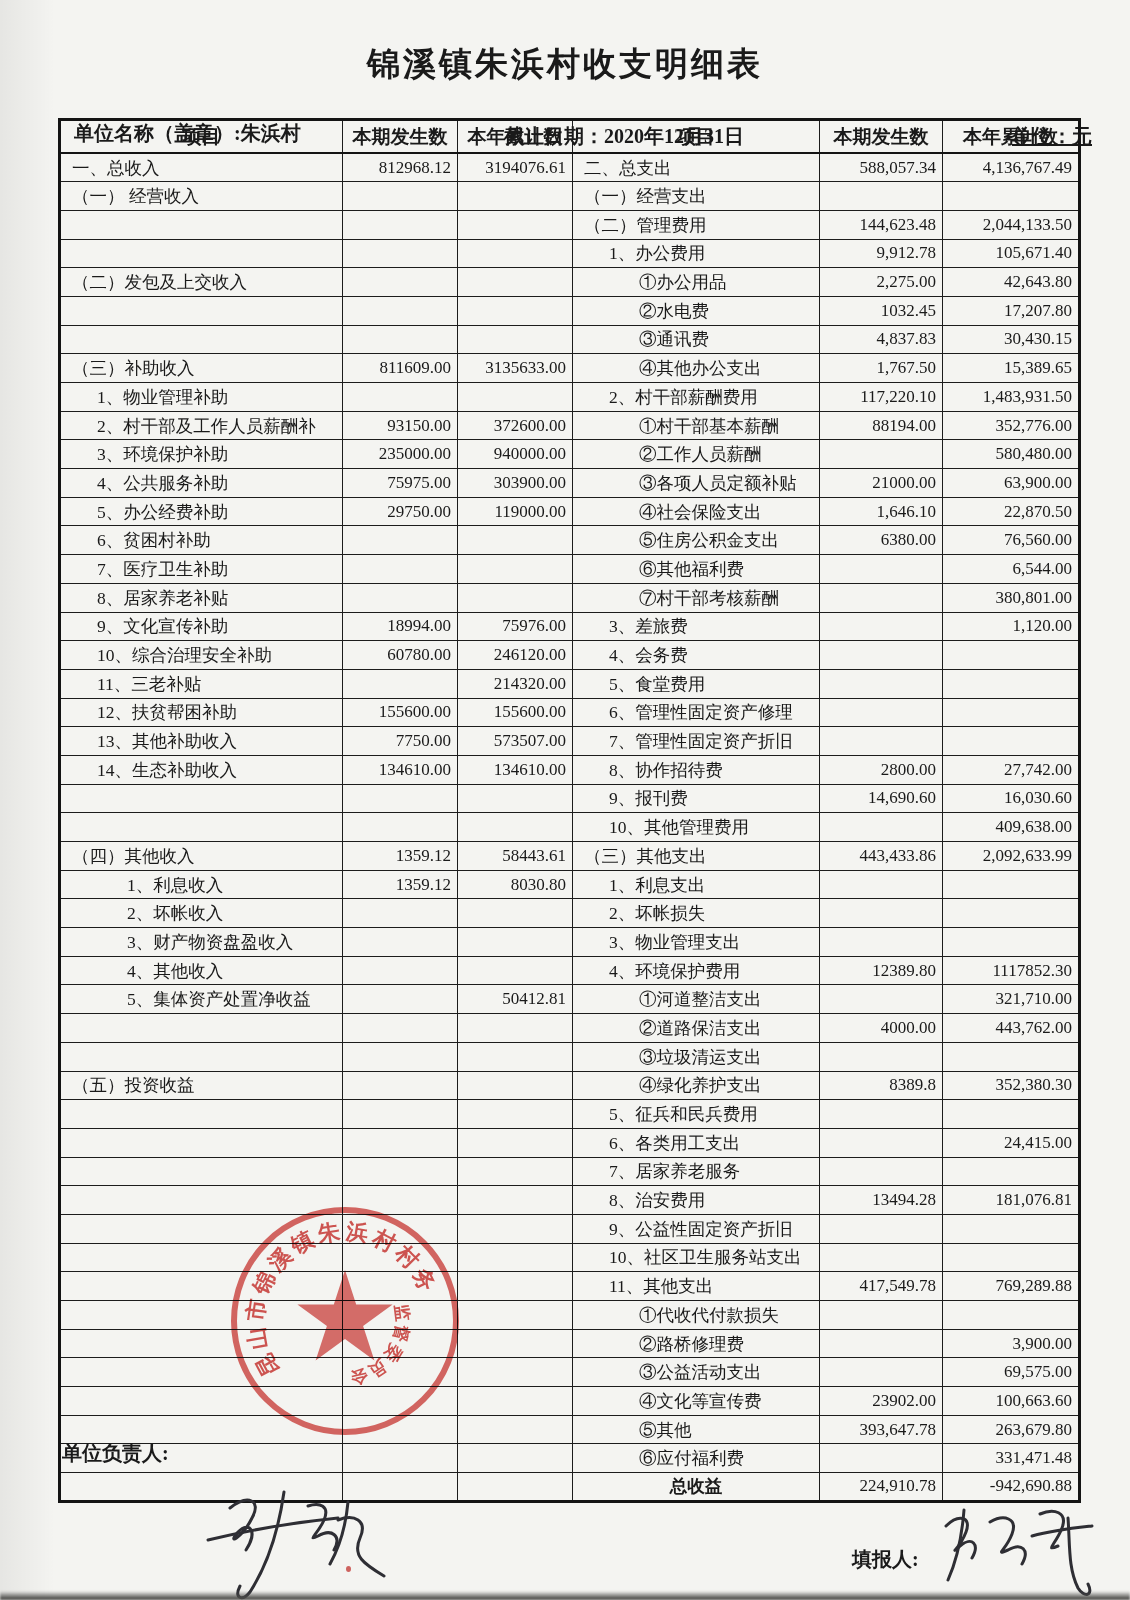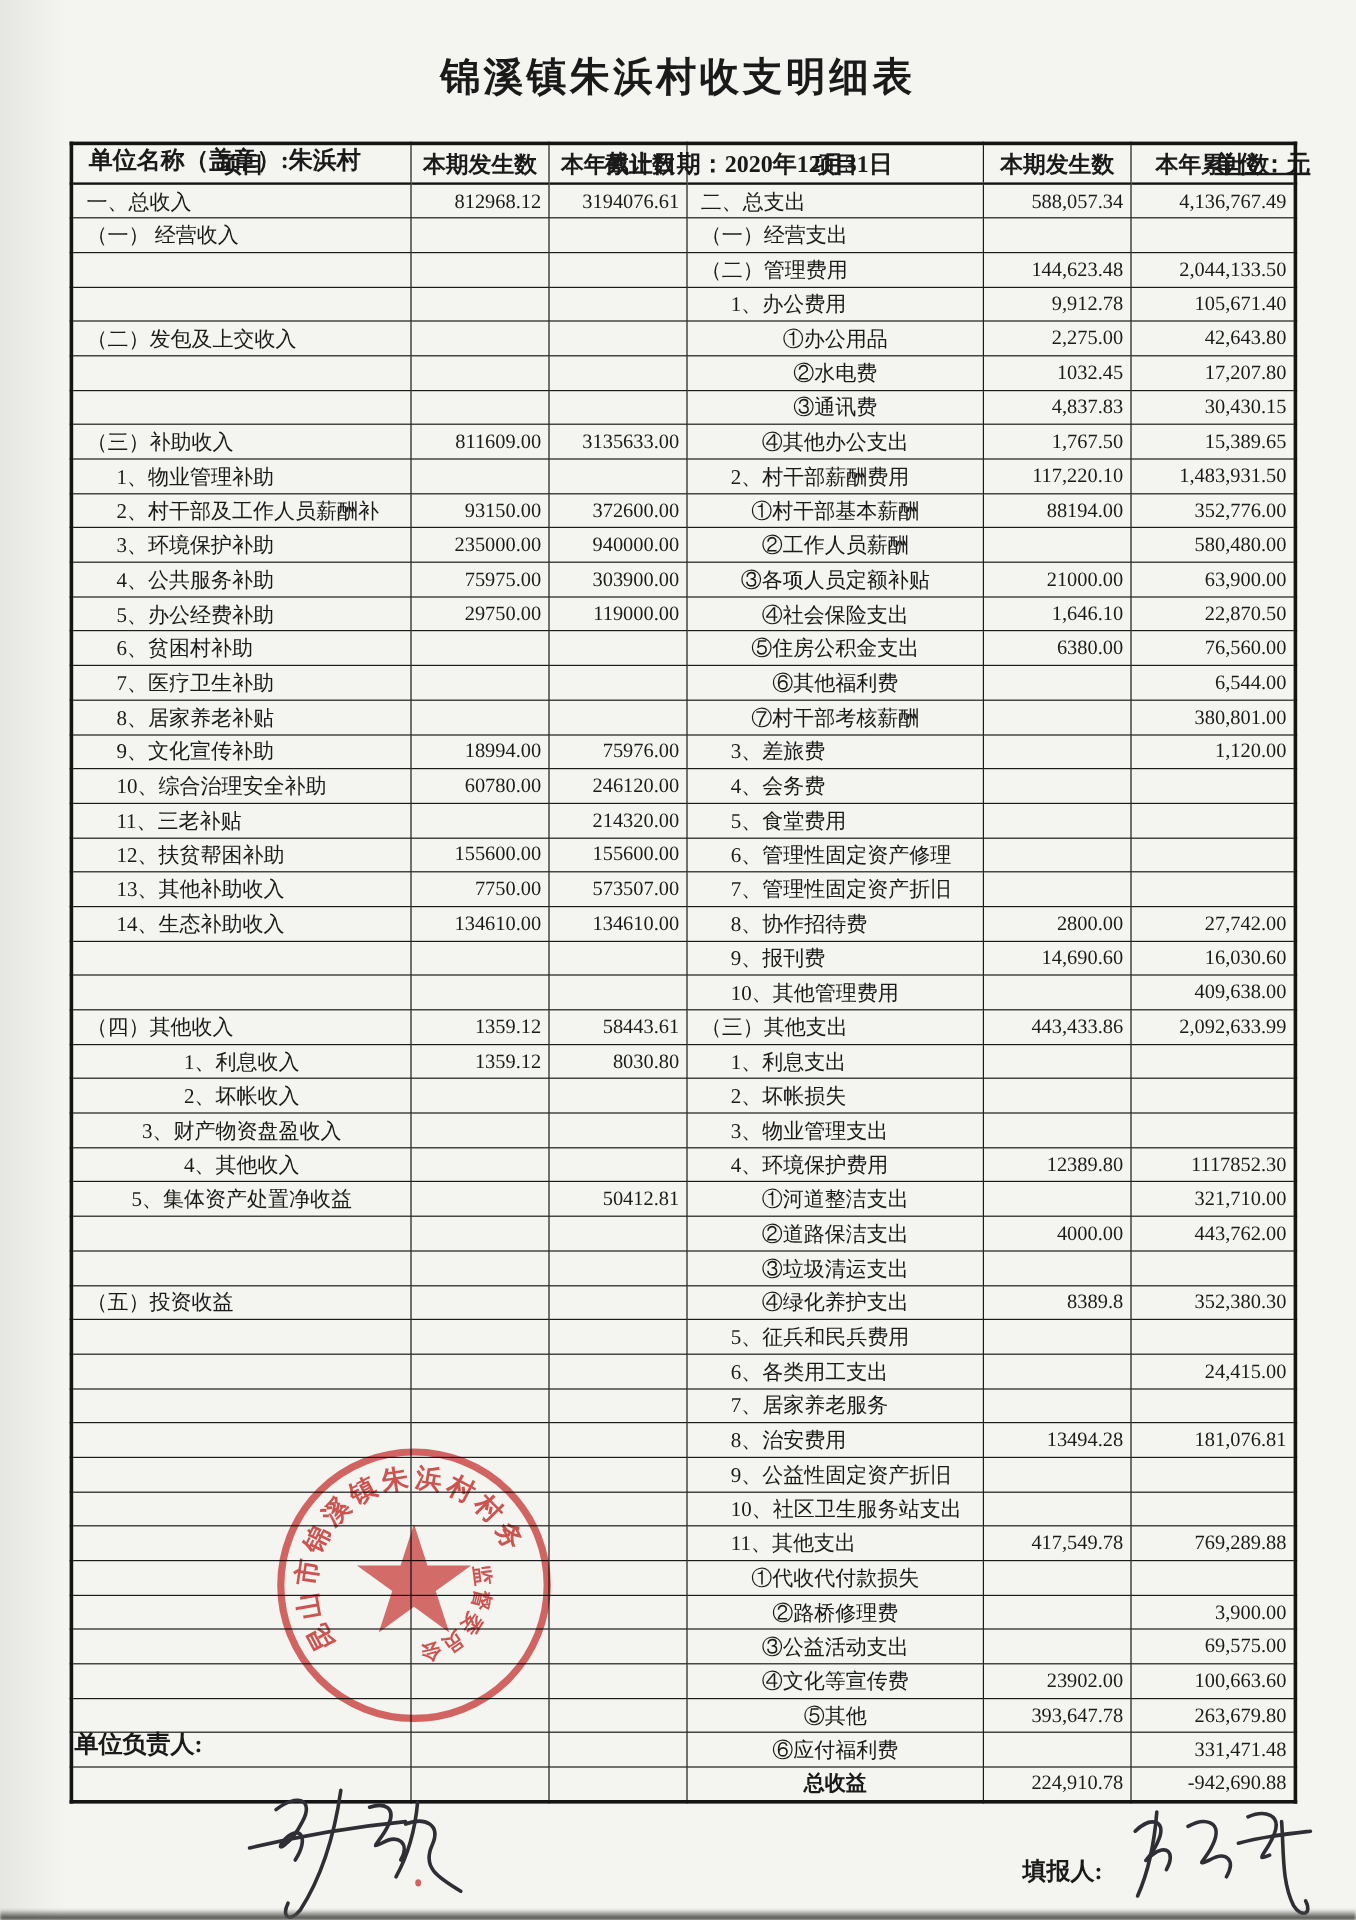--- a/index.html
+++ b/index.html
@@ -28,21 +28,21 @@
   th,td{border:1px solid #1c1c1c;padding:0;overflow:hidden;white-space:nowrap;}
   thead th{
     height:31px;font-size:19px;font-weight:600;text-align:center;
     border-bottom:2px solid #141414;
   }
   tbody tr{height:28.7px;}
   td.item{font-size:17.5px;text-align:left;}
   td.num{font-size:17px;text-align:right;padding-right:6px;font-weight:500;}
   td.item.ind0{padding-left:11px;}
   td.item.ind1{padding-left:36px;margin-top:47px;}
-  td.item.ind2{text-align:center;}
+  td.item.ind2{padding-left:66px;}
   td.item.indc{text-align:center;padding-left:0;font-weight:600;}
 
   .stamp{position:absolute;left:224px;top:1200px;width:242px;height:242px;
     opacity:0.88;mix-blend-mode:multiply;pointer-events:none;}
   .sig-label{position:absolute;font-size:20px;font-weight:600;}
   .label-responsible{left:62px;top:1440px;}
   .label-preparer{left:852px;top:1546px;}
   .sig{position:absolute;pointer-events:none;}
   .sig-1{left:188px;top:1480px;}
   .sig-2{left:928px;top:1496px;}

